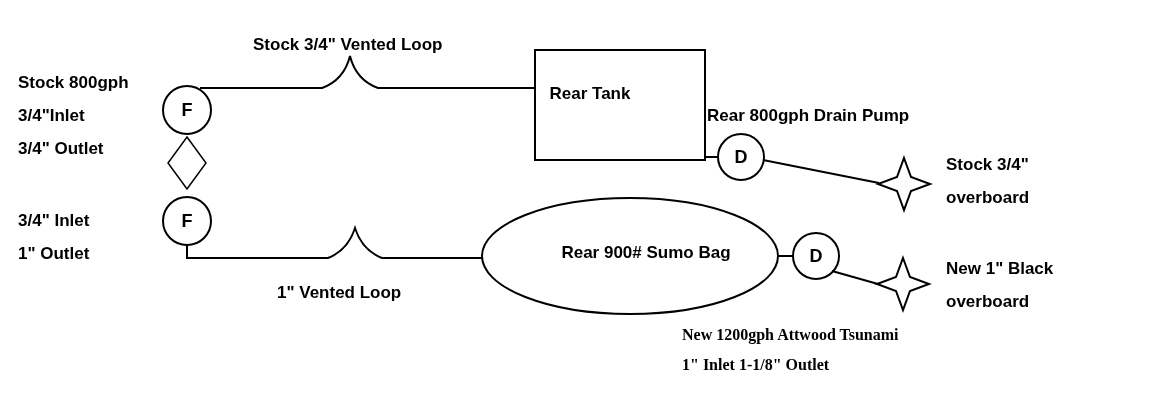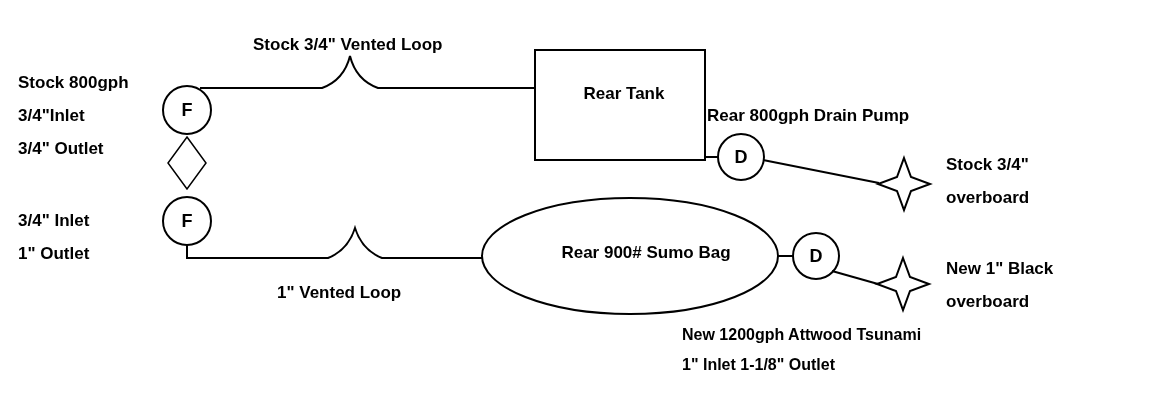--- a/index.html
+++ b/index.html
@@ -15,21 +15,21 @@
   .canvas svg { position: absolute; left: 0; top: 0; }
   .txt {
     position: absolute;
     font-weight: bold;
     color: #000;
     font-size: 17px;
     line-height: 1.05;
     white-space: nowrap;
   }
   .txt.small { font-size: 17px; }
-  .txt.note  { font-size: 16px; }
+  .txt.note  { font-size: 16px; font-family: Liberation Serif, serif; }
   .txt.center { text-align: center; }
   .letter {
     position: absolute;
     font-weight: bold;
     font-size: 18px;
     color: #000;
     transform: translate(-50%, -50%);
     line-height: 1;
   }
   .shape { fill: #ffffff; stroke: #000000; stroke-width: 2; }
@@ -70,21 +70,21 @@
     <polygon class="shape" points="903,258 910,277 929,284 910,291 903,310 896,291 877,284 896,277"></polygon>
   </svg>
 
   <div class="txt" style="left:18px;top:74px">Stock 800gph</div>
   <div class="txt" style="left:18px;top:107px">3/4"Inlet</div>
   <div class="txt" style="left:18px;top:140px">3/4" Outlet</div>
   <div class="txt" style="left:18px;top:212px">3/4" Inlet</div>
   <div class="txt" style="left:18px;top:245px">1" Outlet</div>
 
   <div class="txt small" style="left:253px;top:36px">Stock 3/4" Vented Loop</div>
-  <div class="txt center" style="left:539px;top:85px;width:170px">Rear Tank</div>
+  <div class="txt center" style="left:505px;top:85px;width:170px">Rear Tank</div>
   <div class="txt" style="left:707px;top:107px">Rear 800gph Drain Pump</div>
   <div class="txt" style="left:946px;top:156px">Stock 3/4"</div>
   <div class="txt" style="left:946px;top:189px">overboard</div>
 
   <div class="txt small" style="left:277px;top:284px">1" Vented Loop</div>
   <div class="txt center" style="left:482px;top:244px;width:328px">Rear 900# Sumo Bag</div>
   <div class="txt" style="left:946px;top:260px">New 1" Black</div>
   <div class="txt" style="left:946px;top:293px">overboard</div>
   <div class="txt note" style="left:682px;top:327px">New 1200gph Attwood Tsunami</div>
   <div class="txt note" style="left:682px;top:357px">1" Inlet 1-1/8" Outlet</div>

